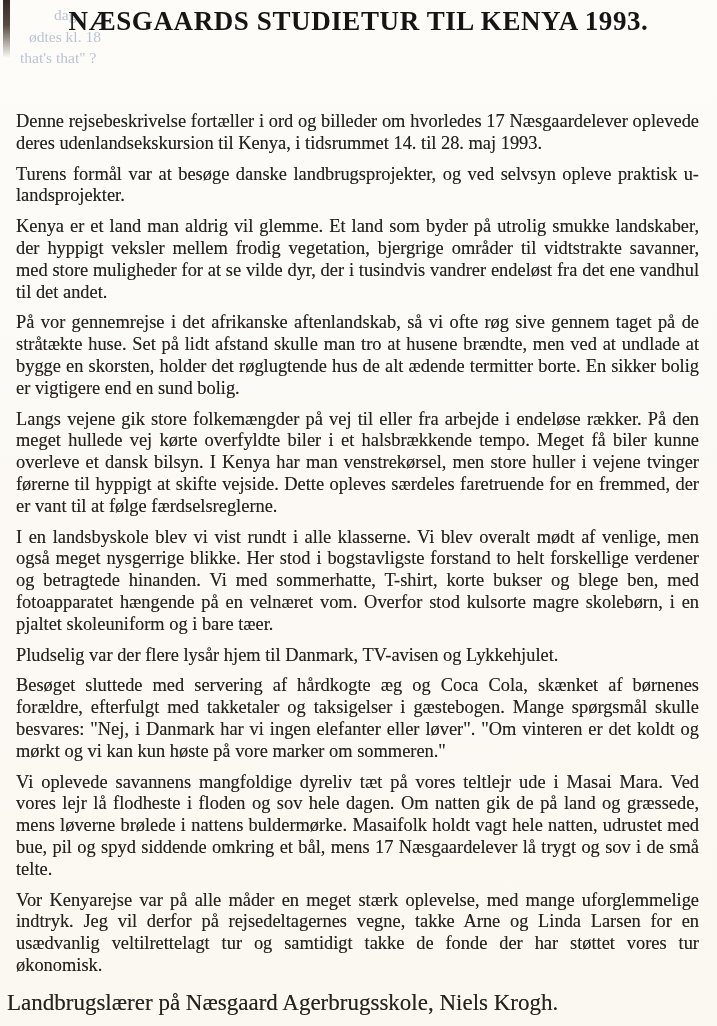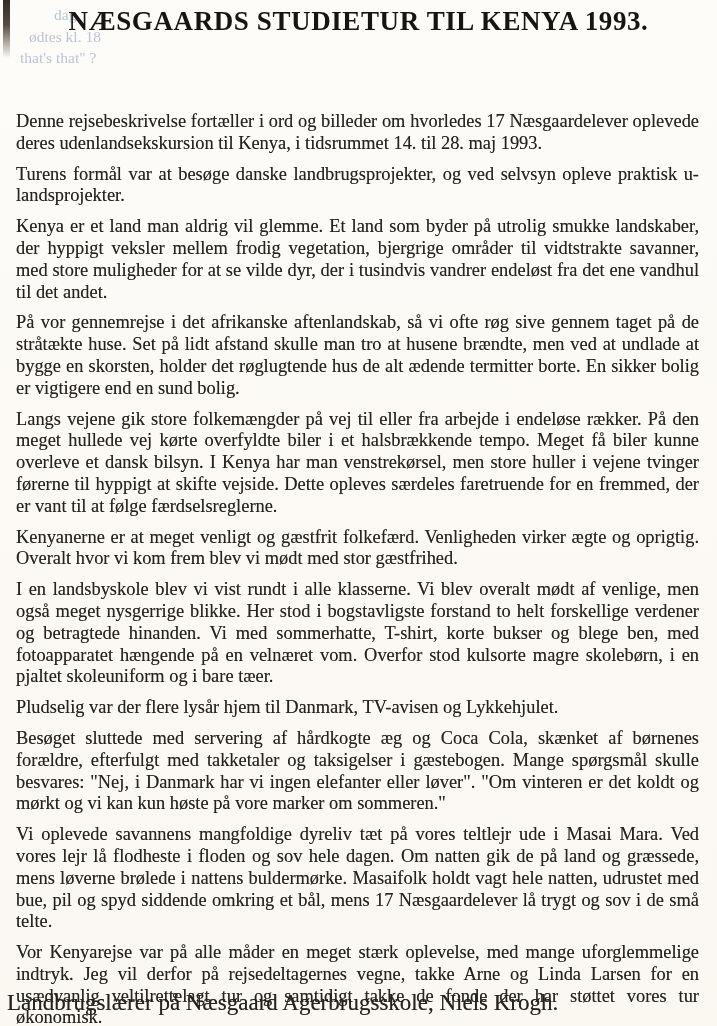--- a/index.html
+++ b/index.html
@@ -86,21 +86,20 @@
   <span class="ghost ghost-3">that's that" ?</span>
 
   <h1 class="title">NÆSGAARDS STUDIETUR TIL KENYA 1993.</h1>
 
   <div class="body-text">
     <p>Denne rejsebeskrivelse fortæller i ord og billeder om hvorledes 17 Næsgaardelever oplevede deres udenlandsekskursion til Kenya, i tidsrummet 14. til 28. maj 1993.</p>
     <p>Turens formål var at besøge danske landbrugsprojekter, og ved selvsyn opleve praktisk u-landsprojekter.</p>
     <p>Kenya er et land man aldrig vil glemme. Et land som byder på utrolig smukke landskaber, der hyppigt veksler mellem frodig vegetation, bjergrige områder til vidtstrakte savanner, med store muligheder for at se vilde dyr, der i tusindvis vandrer endeløst fra det ene vandhul til det andet.</p>
     <p>På vor gennemrejse i det afrikanske aftenlandskab, så vi ofte røg sive gennem taget på de stråtækte huse. Set på lidt afstand skulle man tro at husene brændte, men ved at undlade at bygge en skorsten, holder det røglugtende hus de alt ædende termitter borte. En sikker bolig er vigtigere end en sund bolig.</p>
     <p>Langs vejene gik store folkemængder på vej til eller fra arbejde i endeløse rækker. På den meget hullede vej kørte overfyldte biler i et halsbrækkende tempo. Meget få biler kunne overleve et dansk bilsyn. I Kenya har man venstrekørsel, men store huller i vejene tvinger førerne til hyppigt at skifte vejside. Dette opleves særdeles faretruende for en fremmed, der er vant til at følge færdselsreglerne.</p>
-    <p>Kenyanerne er at meget venligt og gæstfrit folkefærd. Venligheden virker ægte og oprigtig. Overalt hvor vi kom frem blev vi mødt med stor gæstfrihed.</p>
     <p>I en landsbyskole blev vi vist rundt i alle klasserne. Vi blev overalt mødt af venlige, men også meget nysgerrige blikke. Her stod i bogstavligste forstand to helt forskellige verdener og betragtede hinanden. Vi med sommerhatte, T-shirt, korte bukser og blege ben, med fotoapparatet hængende på en velnæret vom. Overfor stod kulsorte magre skolebørn, i en pjaltet skoleuniform og i bare tæer.</p>
     <p>Pludselig var der flere lysår hjem til Danmark, TV-avisen og Lykkehjulet.</p>
     <p>Besøget sluttede med servering af hårdkogte æg og Coca Cola, skænket af børnenes forældre, efterfulgt med takketaler og taksigelser i gæstebogen. Mange spørgsmål skulle besvares: "Nej, i Danmark har vi ingen elefanter eller løver". "Om vinteren er det koldt og mørkt og vi kan kun høste på vore marker om sommeren."</p>
     <p>Vi oplevede savannens mangfoldige dyreliv tæt på vores teltlejr ude i Masai Mara. Ved vores lejr lå flodheste i floden og sov hele dagen. Om natten gik de på land og græssede, mens løverne brølede i nattens buldermørke. Masaifolk holdt vagt hele natten, udrustet med bue, pil og spyd siddende omkring et bål, mens 17 Næsgaardelever lå trygt og sov i de små telte.</p>
     <p>Vor Kenyarejse var på alle måder en meget stærk oplevelse, med mange uforglemmelige indtryk. Jeg vil derfor på rejsedeltagernes vegne, takke Arne og Linda Larsen for en usædvanlig veltilrettelagt tur og samtidigt takke de fonde der har støttet vores tur økonomisk.</p>
   </div>
 
   <p class="signoff">Landbrugslærer på Næsgaard Agerbrugsskole, Niels Krogh.</p>
 
 </div>

